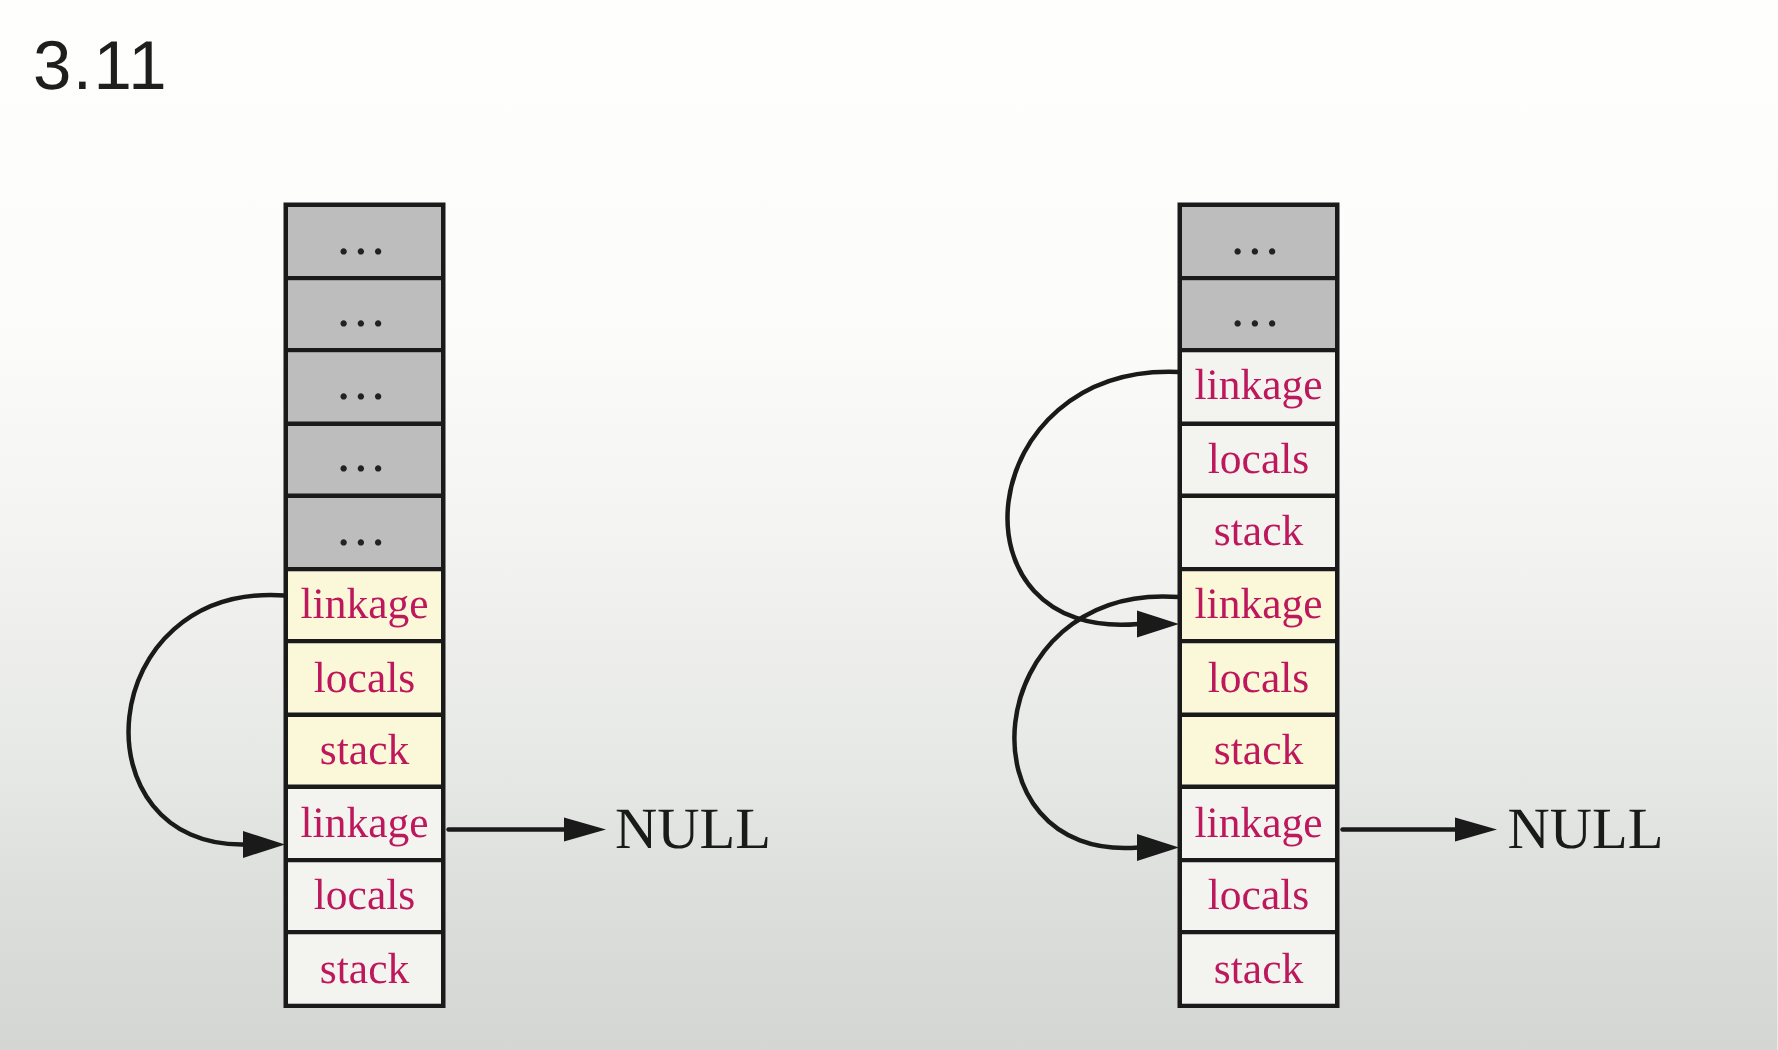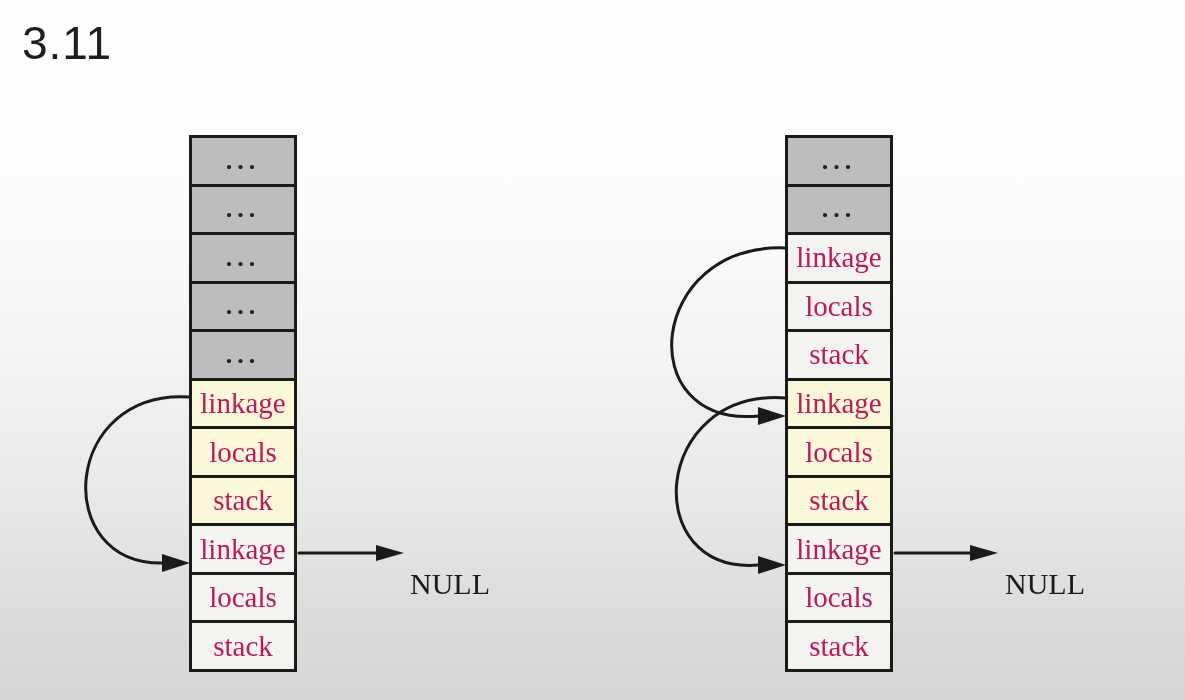--- a/index.html
+++ b/index.html
@@ -76,24 +76,24 @@
     stroke: #1a1a1a;
     stroke-width: 3;
     stroke-linecap: round;
   }
   .arrow-layer polygon {
     fill: #1a1a1a;
     stroke: none;
   }
   .null-text {
     position: absolute;
-    top: 564px;
+    top: 533px;
     height: 40px;
     line-height: 40px;
-    font-size: 30px;
+    font-size: 39px;
     color: #1a1a1a;
     white-space: nowrap;
   }
   .null-text.left  { left: 410px; }
   .null-text.right { left: 1005px; }
 </style>
 </head>
 <body>
 
 <div class="slide">

